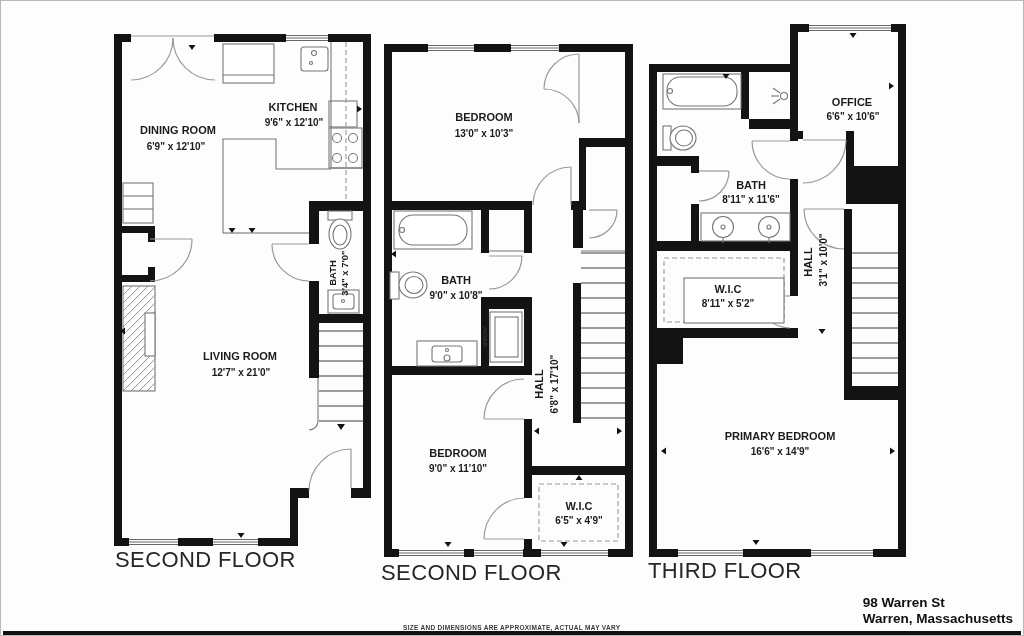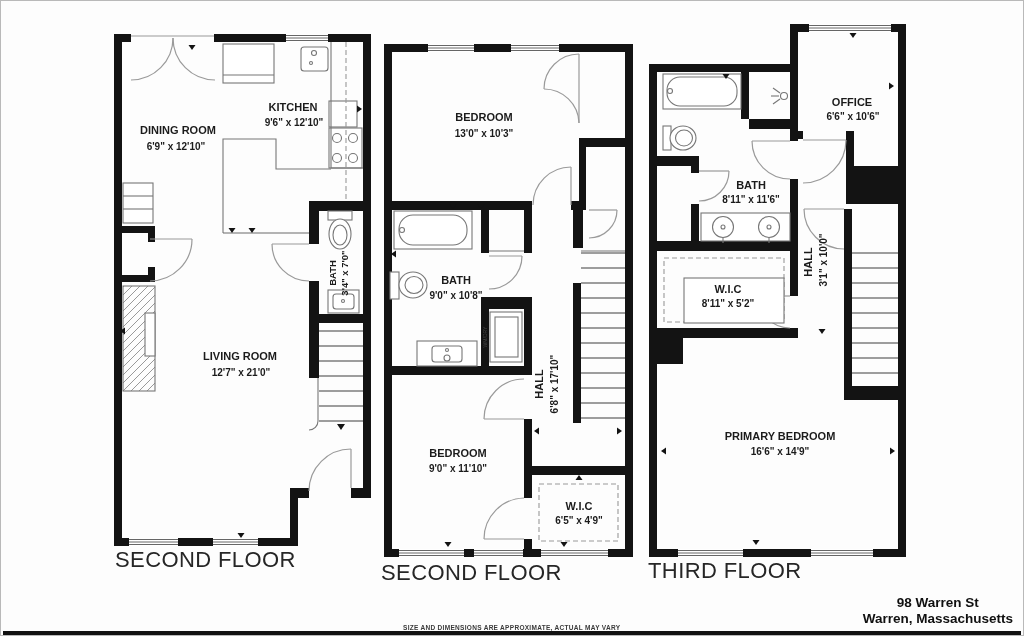--- a/index.html
+++ b/index.html
@@ -18,21 +18,21 @@
   .dash{stroke:#999;stroke-width:1.1;fill:none;stroke-dasharray:5 3;}
   .tick{fill:#131313;}
   .bline{stroke:#6a6a6a;stroke-width:1.2;}
   text{fill:#1b1b1b;font-family:"Liberation Sans",sans-serif;font-weight:bold;}
   .rn{font-size:11px;text-anchor:middle;}
   .rd{font-size:10px;text-anchor:middle;}
   .rs{font-size:9.5px;text-anchor:middle;}
   .rt{font-size:5px;text-anchor:middle;font-weight:normal;fill:#444;}
   .floor-title{position:absolute;font-size:22px;font-weight:400;color:#262626;
                letter-spacing:0.4px;white-space:nowrap;}
-  .address{position:absolute;right:10px;top:594px;text-align:center;
+  .address{position:absolute;right:10px;top:594px;text-align:left;
            font-size:13.5px;font-weight:bold;color:#101010;line-height:16px;}
   .disclaimer{position:absolute;left:402px;top:623px;font-size:6.5px;
               font-weight:bold;color:#3a3a3a;letter-spacing:0.3px;}
   .bottom-bar{position:absolute;left:2px;top:630px;width:1018px;height:4px;
               background:#111;}
 </style>
 </head>
 <body>
 
 <div class="page">

